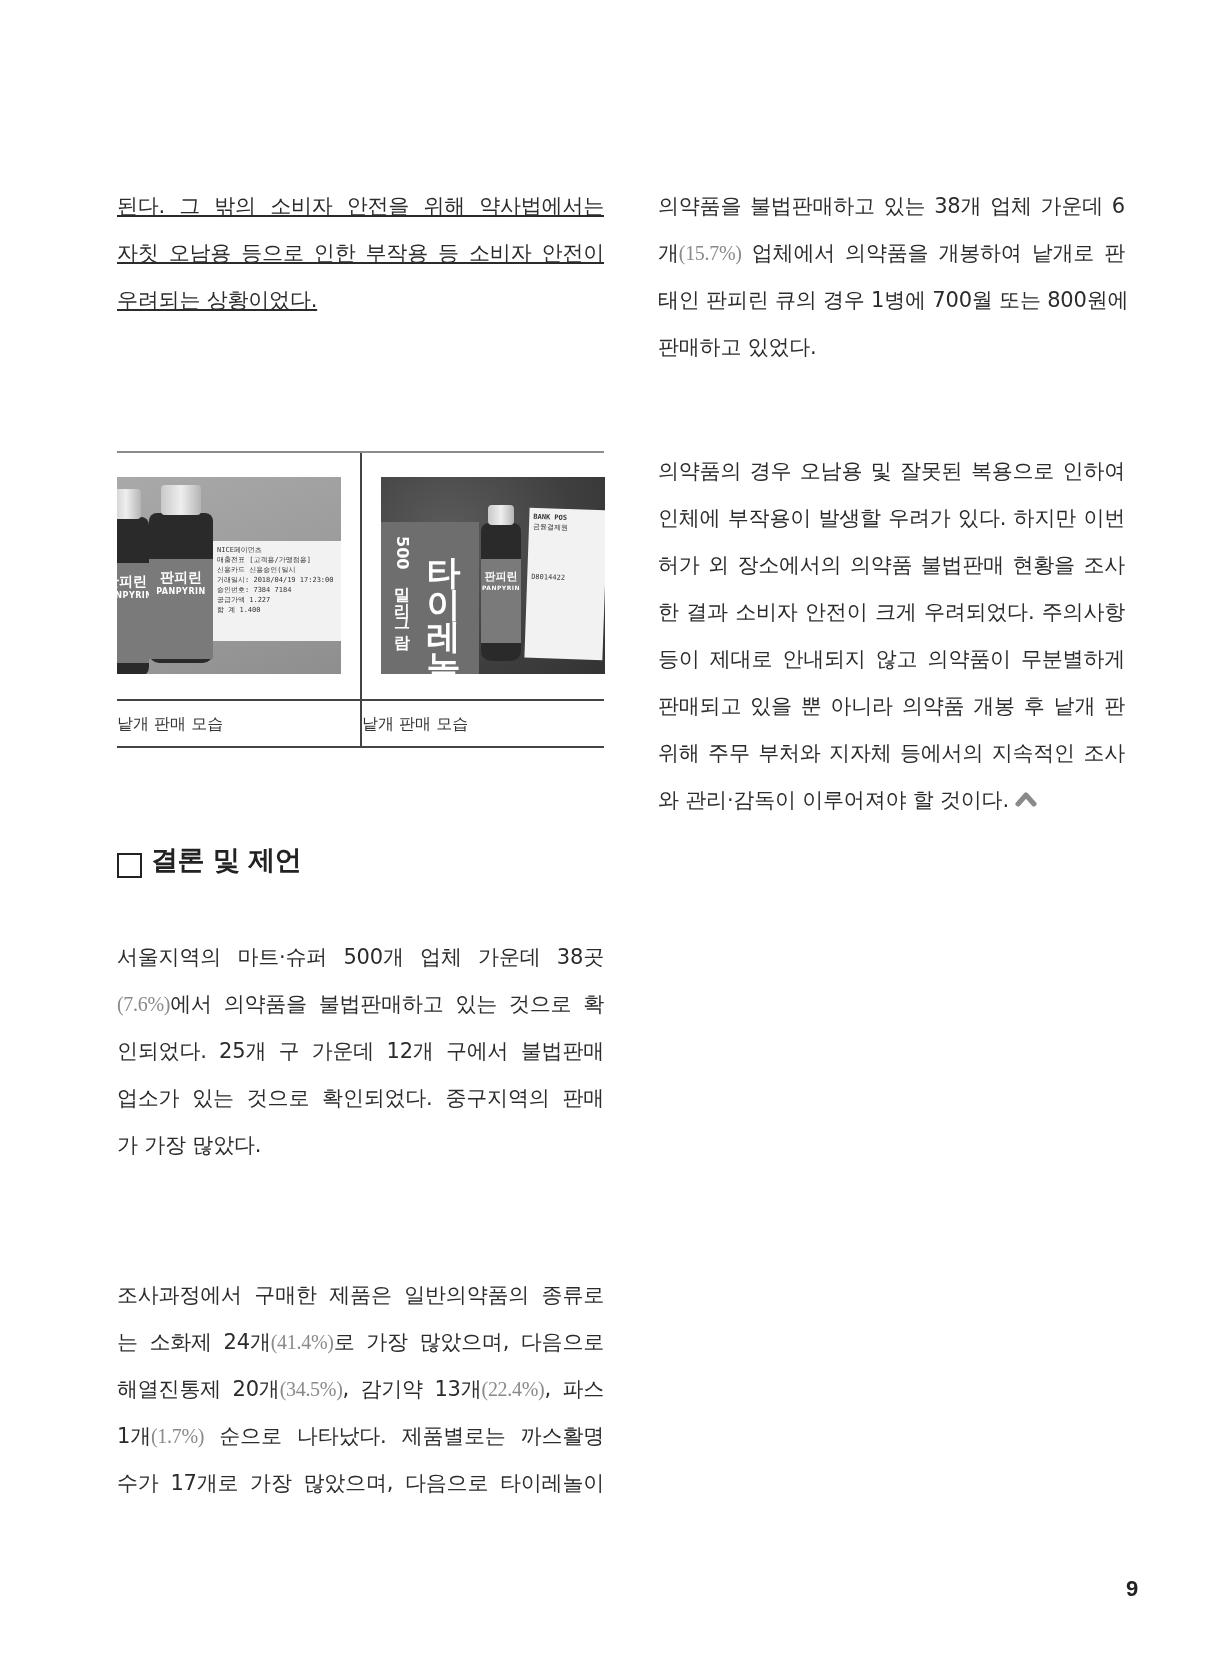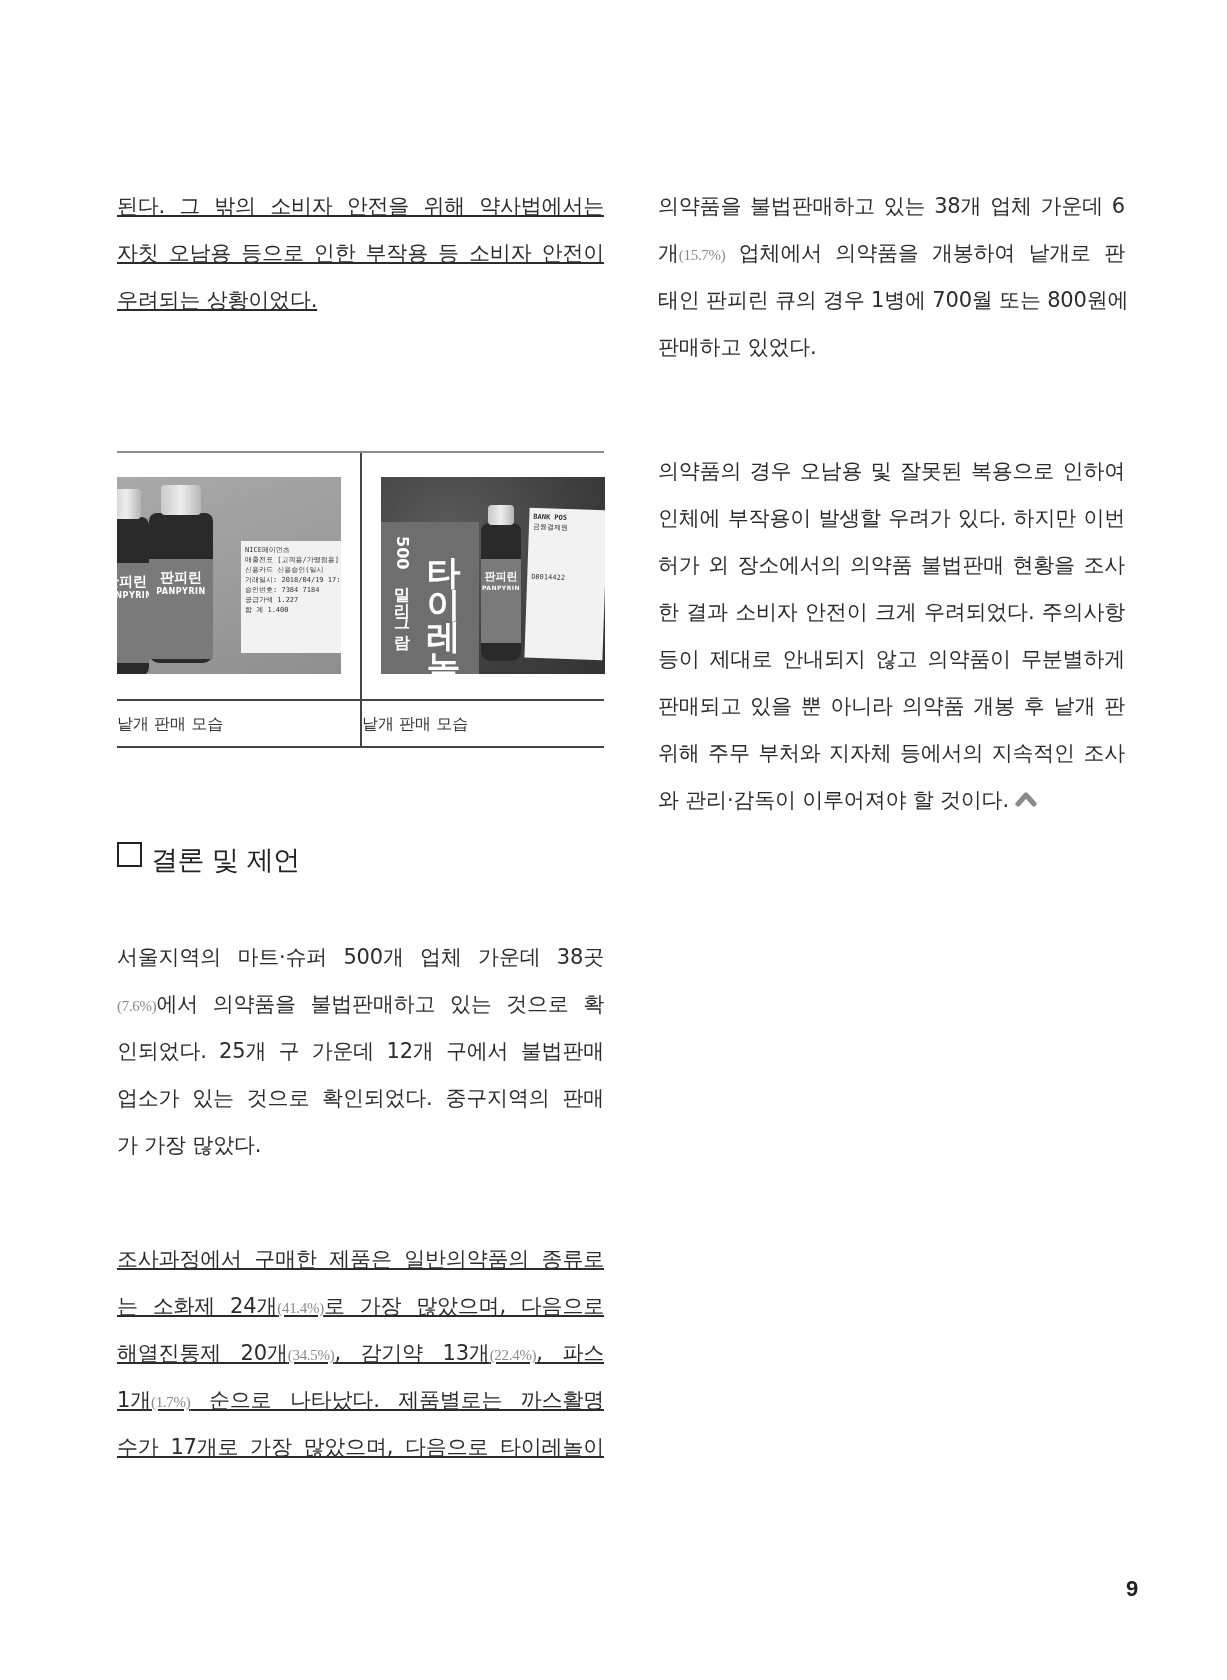--- a/index.html
+++ b/index.html
@@ -2,21 +2,21 @@
 <html><head>
 <meta charset="utf-8">
 <style>
   html, body { margin: 0; padding: 0; background: #ffffff; }
   body { width: 1227px; height: 1680px; position: relative; overflow: hidden;
          font-family: "DejaVu Sans", "Liberation Sans", sans-serif; color: #2b2b2b; }
   .para { position: absolute; font-size: 21px; line-height: 47px; letter-spacing: -0.2px; }
   .line { display: block; height: 47px; white-space: nowrap; text-align: justify;
           text-align-last: justify; overflow: visible; }
   .line.last { text-align-last: left; }
-  .pct { color: #8a8a8a; font-family: "Liberation Serif", serif; font-size: 15px; letter-spacing: -0.3px; }
+  .pct { color: #8a8a8a; font-family: "Liberation Serif", serif; font-size: 20px; letter-spacing: -0.3px; }
 
   
   .photo-table { position: absolute; left: 117px; top: 451px; width: 487px; height: 297px; }
   .pt-top { position: absolute; left: 0; top: 0; width: 487px; height: 2px; background: #8c8c8c; }
   .pt-vdiv { position: absolute; left: 243px; top: 2px; width: 2px; height: 294px; background: #444; }
   .pt-mid { position: absolute; left: 0; top: 248px; width: 487px; height: 2px; background: #444; }
   .pt-bot { position: absolute; left: 0; top: 295px; width: 487px; height: 2px; background: #444; }
   .photo { position: absolute; top: 26px; width: 224px; height: 197px; overflow: hidden; }
   .photo.left { left: 0; background: linear-gradient(160deg, #a9a9a9 0%, #9a9a9a 60%, #8e8e8e 100%); }
   .photo.right { left: 264px; background: radial-gradient(circle at 30% 30%, #5c5c5c 0%, #3f3f3f 60%, #333 100%); }
@@ -36,22 +36,22 @@
   .receipt { position: absolute; background: #f2f2f2; color: #333; font-size: 7px;
              font-family: "DejaVu Sans Mono", monospace; line-height: 10px; padding: 4px; box-sizing: border-box; }
   .box500 { position: absolute; left: 0; top: 45px; width: 98px; height: 152px; background: #6e6e6e;
             color: #fff; overflow: hidden; }
   .box500 .brand { position: absolute; left: 40px; top: 10px; font-size: 34px; font-weight: bold;
                    writing-mode: vertical-rl; letter-spacing: -2px; }
   .box500 .mg { position: absolute; left: 10px; top: 14px; font-size: 16px; font-weight: bold;
                 writing-mode: vertical-rl; }
 
   
-  .heading { position: absolute; left: 117px; top: 842px; font-size: 27px; font-weight: normal;
-             color: #222; letter-spacing: -0.5px; display: flex; align-items: flex-start; }
+  .heading { position: absolute; left: 117px; top: 842px; font-size: 27px; font-weight: bold;
+             color: #222; letter-spacing: -0.5px; display: flex; align-items: flex-end; }
   .heading .box { display: inline-block; width: 21px; height: 21px; border: 2px solid #222;
                   margin-right: 9px; }
 
   .endmark { display: inline-block; vertical-align: middle; margin-left: 6px; }
 
   .page-number { position: absolute; left: 1126px; top: 1576px; font-size: 22px; font-weight: bold;
                  color: #222; font-family: "Liberation Sans", sans-serif; }
 </style>
 </head>
 <body>
@@ -74,21 +74,21 @@
         <small>PANPYRIN</small>
       </div>
     </div>
     <div class="bottle" style="left:32px; top:36px; width:64px; height:150px;">
       <div class="cap"></div>
       <div class="label">
         <span>판피린</span>
         <small>PANPYRIN</small>
       </div>
     </div>
-    <div class="receipt" style="left:96px; top:64px; width:128px; height:112px;margin-left:28px;">
+    <div class="receipt" style="left:96px; top:64px; width:128px; height:100px;">
       <div>NICE페이먼츠</div>
       <div>매출전표 [고객용/가맹점용]</div>
       <div>신용카드   신용승인(일시</div>
       <div>거래일시: 2018/04/19 17:23:00</div>
       <div>승인번호: 7384 7184</div>
       <div>공급가액            1.227</div>
       <div>합    계            1.400</div>
     </div>
   </div>
 
@@ -124,21 +124,21 @@
 </div>
 
 <div class="para" style="left:117px; top:934px; width:487px;">
   <span class="line">서울지역의 마트·슈퍼 500개 업체 가운데 38곳</span>
   <span class="line"><span class="pct">(7.6%)</span><span>에서 의약품을 불법판매하고 있는 것으로 확</span></span>
   <span class="line">인되었다. 25개 구 가운데 12개 구에서 불법판매</span>
   <span class="line">업소가 있는 것으로 확인되었다. 중구지역의 판매</span>
   <span class="line last">가 가장 많았다.</span>
 </div>
 
-<div class="para" style="left:117px; top:1236px; width:487px;text-decoration:underline;">
+<div class="para" style="left:117px; top:1272px; width:487px;">
   <span class="line">조사과정에서 구매한 제품은 일반의약품의 종류로</span>
   <span class="line"><span>는 소화제 24개</span><span class="pct">(41.4%)</span><span>로 가장 많았으며, 다음으로</span></span>
   <span class="line"><span>해열진통제 20개</span><span class="pct">(34.5%)</span><span>, 감기약 13개</span><span class="pct">(22.4%)</span><span>, 파스</span></span>
   <span class="line"><span>1개</span><span class="pct">(1.7%)</span><span> 순으로 나타났다. 제품별로는 까스활명</span></span>
   <span class="line">수가 17개로 가장 많았으며, 다음으로 타이레놀이</span>
 </div>
 
 <div class="para" style="left:658px; top:183px; width:467px;">
   <span class="line">의약품을 불법판매하고 있는 38개 업체 가운데 6</span>
   <span class="line"><span>개</span><span class="pct">(15.7%)</span><span> 업체에서 의약품을 개봉하여 낱개로 판</span></span>

